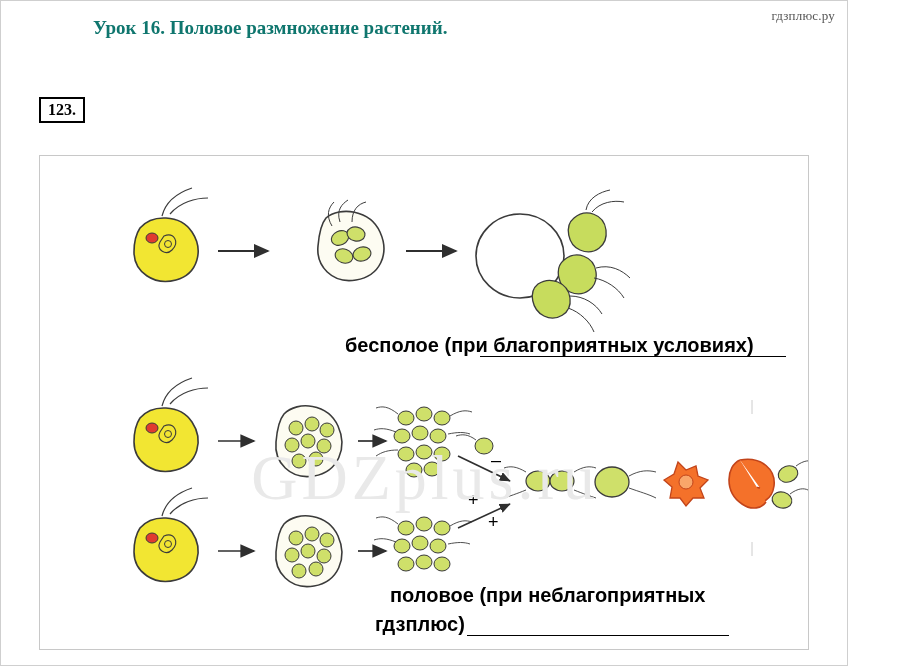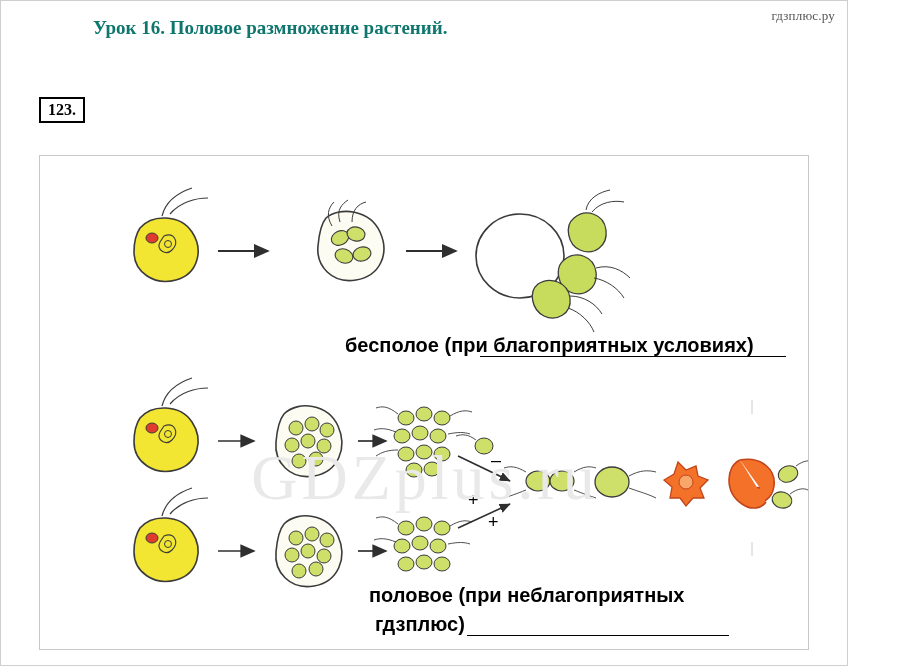--- a/index.html
+++ b/index.html
@@ -98,21 +98,21 @@
     font-size: 20px;
     font-weight: bold;
     color: #000;
     white-space: nowrap;
   }
   .caption-asexual {
     left: 305px;
     top: 178px;
   }
   .caption-sexual-1 {
-    left: 329px;
+    left: 350px;
     top: 428px;
   }
   .caption-sexual-2 {
     left: 335px;
     top: 457px;
   }
   .answer-line {
     position: absolute;
     border-bottom: 1.5px solid #000;
     height: 0;

